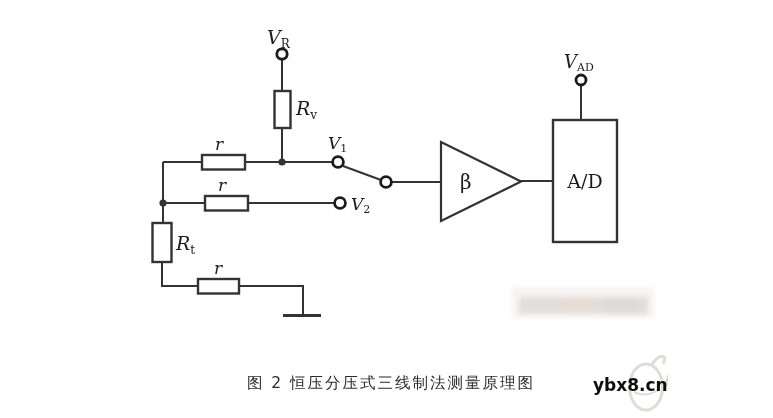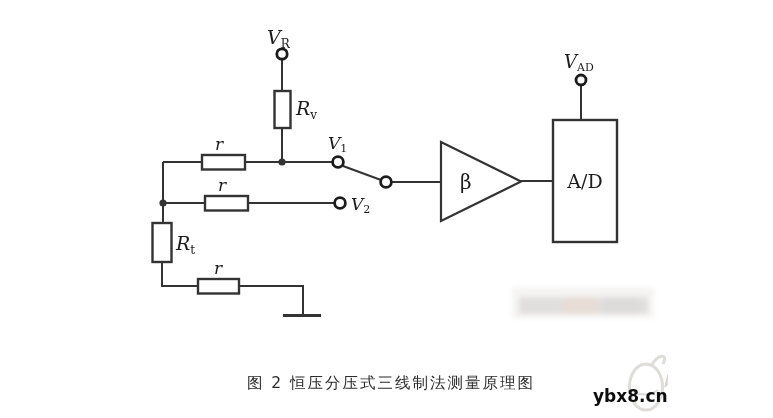--- a/index.html
+++ b/index.html
@@ -35,21 +35,20 @@
   .wm-site {
     position: absolute;
     left: 593px;
     top: 375px;
     font-family: "DejaVu Sans", sans-serif;
     font-weight: bold;
     font-size: 17px;
     color: #0d0d0d;
     z-index: 3;
     white-space: nowrap;
-    margin-top: 11px;
   }
   .wm-brand {
     position: absolute;
     left: 663px;
     top: 369px;
     font-family: "DejaVu Sans", sans-serif;
     font-weight: bold;
     font-style: italic;
     font-size: 19px;
     letter-spacing: 1px;

